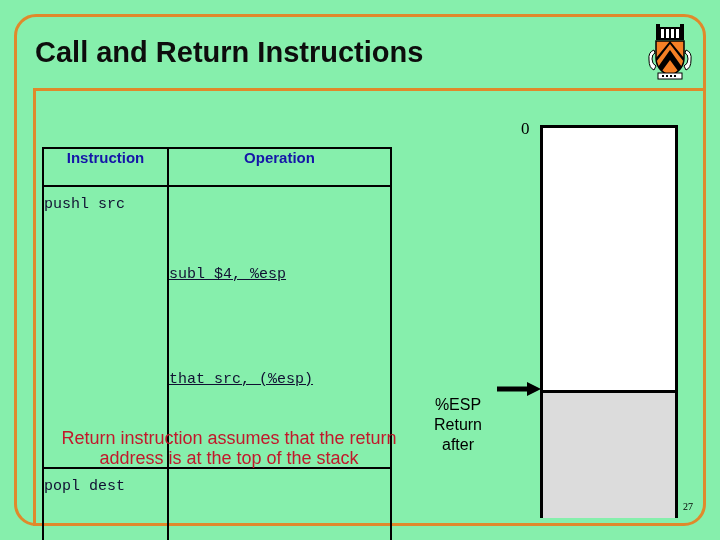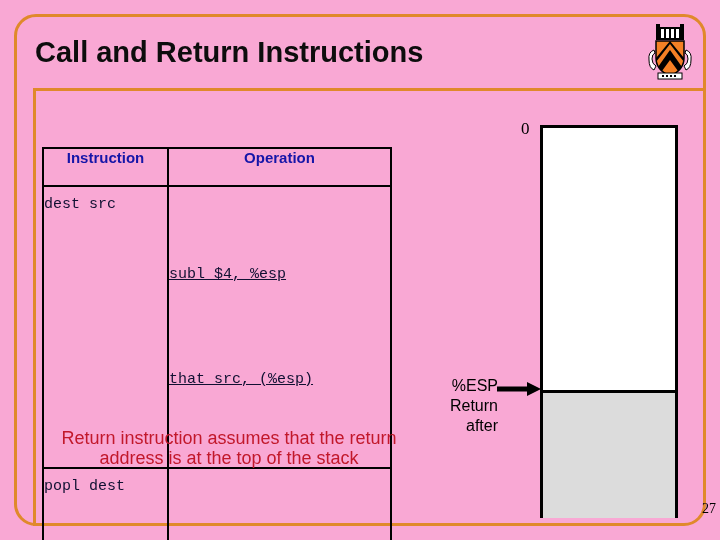--- a/index.html
+++ b/index.html
@@ -4,21 +4,21 @@
 <style>
   html, body {
     margin: 0;
     padding: 0;
     background: #ffffff;
   }
   #slide {
     position: relative;
     width: 720px;
     height: 540px;
-    background: #f9a8d4;
+    background: #86efac;
     overflow: hidden;
     font-family: "Liberation Sans", sans-serif;
   }
 
   
   .frame-outer {
     position: absolute;
     left: 14px;
     top: 14px;
     width: 692px;
@@ -150,42 +150,42 @@
     top: 119px;
     font-family: "Liberation Serif", serif;
     font-size: 17px;
     color: #000000;
   }
 
   
   .esp-label {
     position: absolute;
     left: 418px;
-    top: 376px;
+    top: 395px;
     width: 80px;
-    text-align: right;
+    text-align: center;
     font-size: 16px;
     line-height: 20px;
     color: #000000;
   }
   .esp-arrow {
     position: absolute;
     left: 497px;
     top: 382px;
     width: 44px;
     height: 14px;
   }
 
   
   .page-num {
     position: absolute;
-    left: 702px;
+    left: 683px;
     top: 501px;
     font-family: "Liberation Serif", serif;
-    font-size: 14px;
+    font-size: 10px;
     color: #000000;
   }
 </style>
 </head>
 <body>
 
 <div id="slide">
 
   <div class="frame-outer"></div>
   <div class="frame-titlebar"></div>
@@ -220,21 +220,21 @@
     </svg>
   </div>
 
   <table class="instr-table">
     <tbody>
         <tr>
       <th class="hdr-cell col-instr">Instruction</th>
       <th class="hdr-cell col-oper">Operation</th>
     </tr>
     <tr class="row-push">
-      <td class="mono-cell">dest src</td>
+      <td class="mono-cell">pushl src</td>
       <td class="mono-cell">
         <span class="cell-line">subl $4, %esp</span>
         <span class="cell-line">that src, (%esp)</span>
       </td>
     </tr>
     <tr class="row-pop">
       <td class="mono-cell">popl dest</td>
       <td class="mono-cell">
         <span class="cell-line">movl (%esp), dest</span>
         

